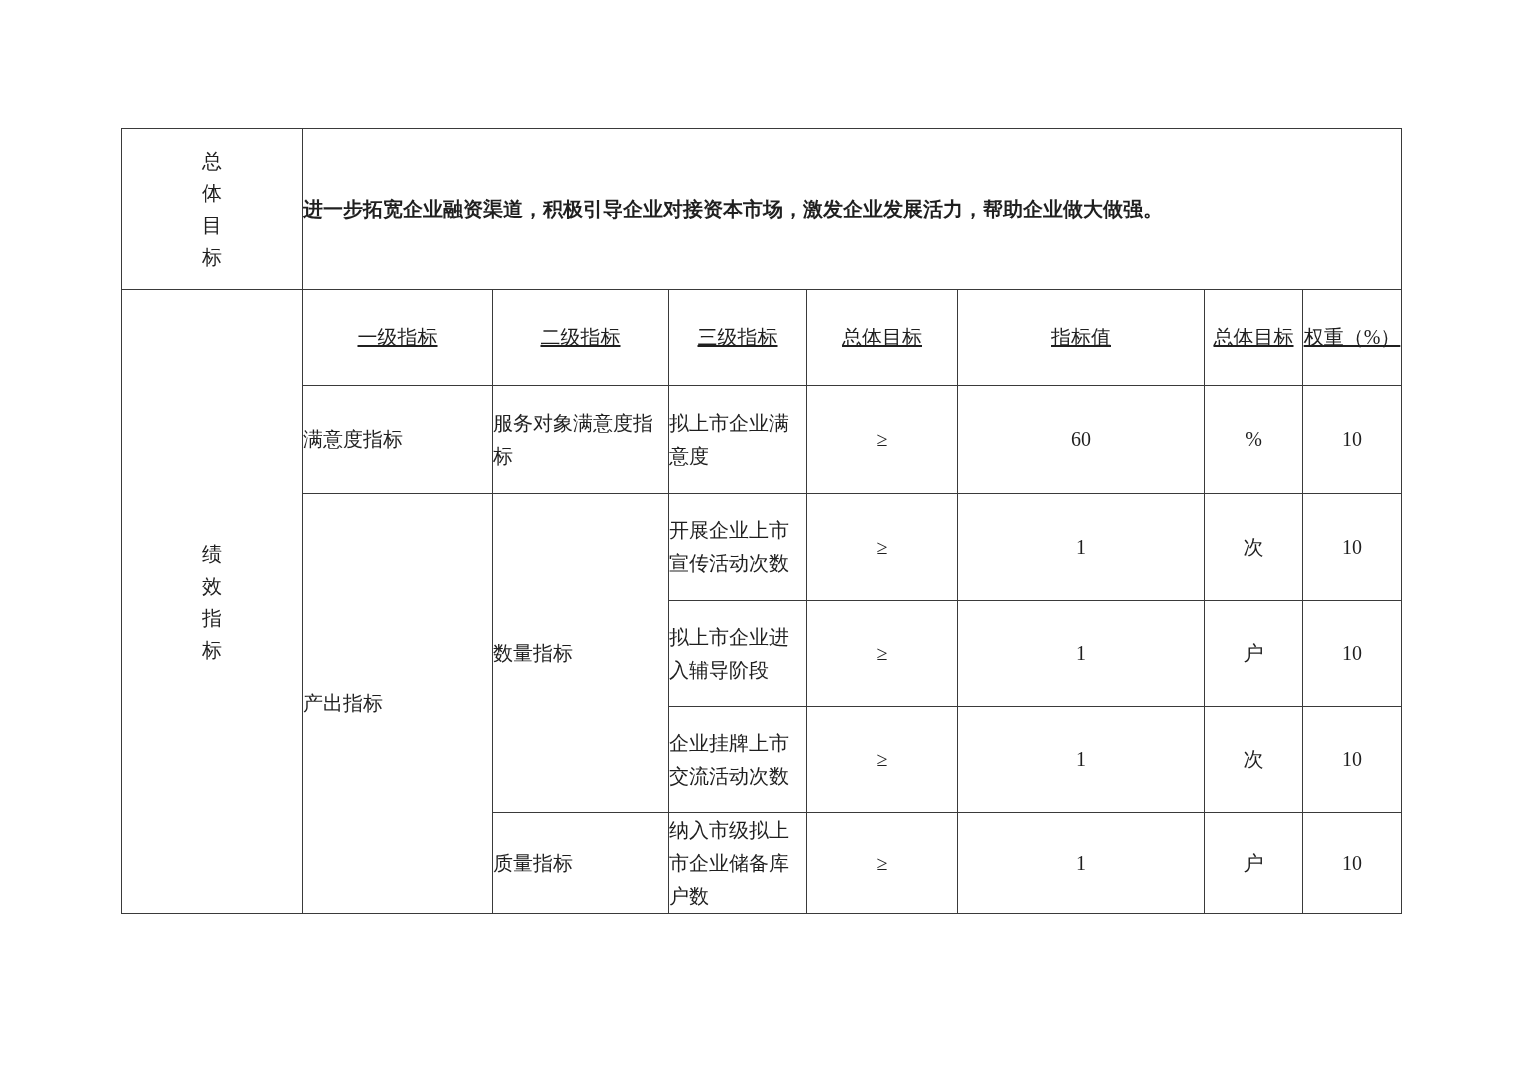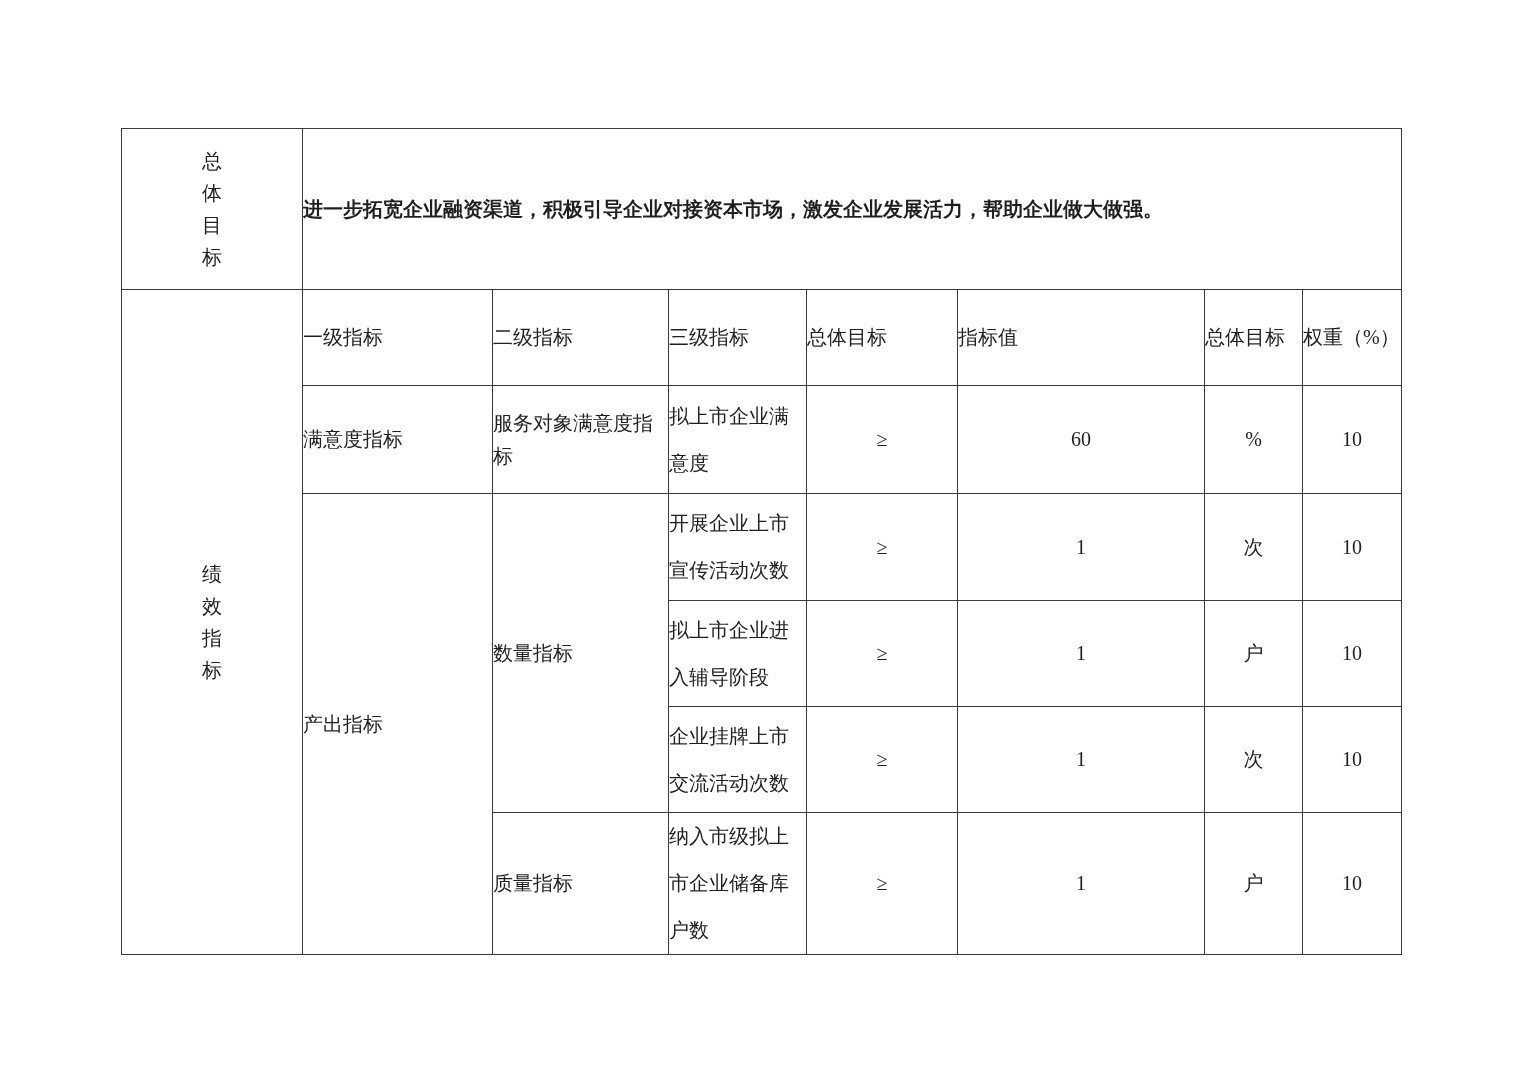--- a/index.html
+++ b/index.html
@@ -44,31 +44,33 @@
   }
   
   td.goal-text {
     text-align: left;
     padding: 0 14px 0 12px;
     line-height: 33px;
     font-weight: bold;
   }
   
   td.hdr {
+    text-align: center;
+    text-decoration: underline;
   }
   
   td.lvl {
     text-align: left;
     padding: 0 20px 0 9px;
     line-height: 33px;
   }
   td.lvl3 {
     text-align: left;
     padding: 0 16px 0 9px;
-    line-height: 47px;
+    line-height: 33px;
   }
   
   td.ctr {
     text-align: center;
   }
 </style>
 </head>
 <body>
 
 <div class="sheet">

